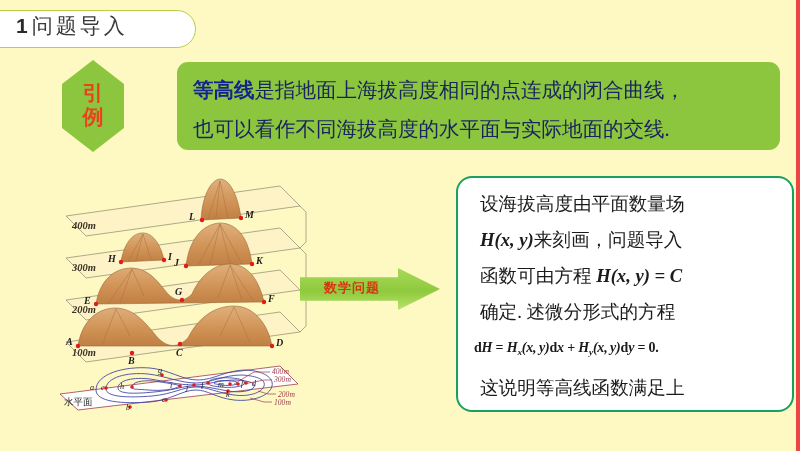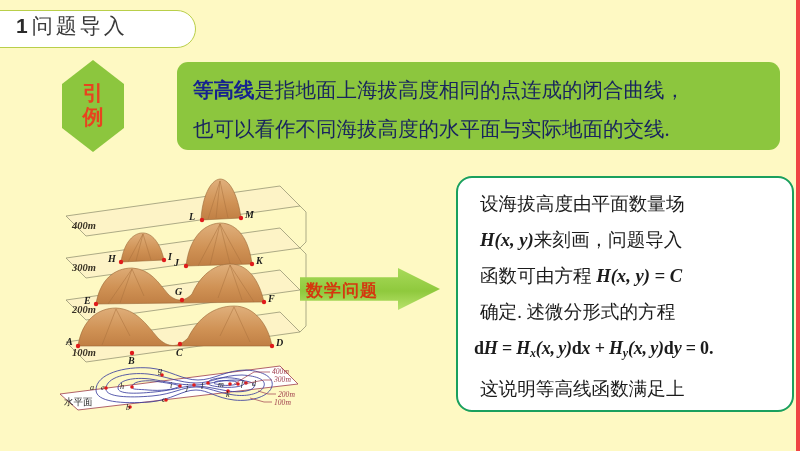--- a/index.html
+++ b/index.html
@@ -121,22 +121,22 @@
     inset: 0;
     background: linear-gradient(180deg, #a8da5a 0%, #8fc93d 55%, #b9e36c 100%);
     -webkit-clip-path: polygon(0% 22%, 70% 22%, 70% 0%, 100% 50%, 70% 100%, 70% 78%, 0% 78%);
     clip-path: polygon(0% 22%, 70% 22%, 70% 0%, 100% 50%, 70% 100%, 70% 78%, 0% 78%);
   }
   .math-arrow .arrow-label {
     position: absolute;
     left: 6px;
     top: 11px;
     width: 92px;
-    text-align: left;
-    font-size: 17px;
+    text-align: center;
+    font-size: 13px;
     font-weight: bold;
     color: #d4380f;
     letter-spacing: 1px;
     font-family: "Liberation Serif", "DejaVu Serif", serif;
   }
 
   
   .math-panel {
     position: absolute;
     left: 448px;
@@ -152,21 +152,21 @@
   }
   .math-line {
     font-size: 18.6px;
     line-height: 36px;
     color: #1b1b1b;
     white-space: nowrap;
     font-family: "Liberation Serif", "DejaVu Serif", serif;
   }
   .math-line.formula {
     font-weight: bold;
-    font-size: 18px;
+    font-size: 14px;
     letter-spacing: -0.2px;
     margin-left: -6px;
   }
   .mi { font-style: italic; font-weight: bold; }
   .sub { font-size: 0.66em; vertical-align: -0.28em; font-style: italic; }
 </style>
 </head>
 <body>
 
 <div id="slide">

